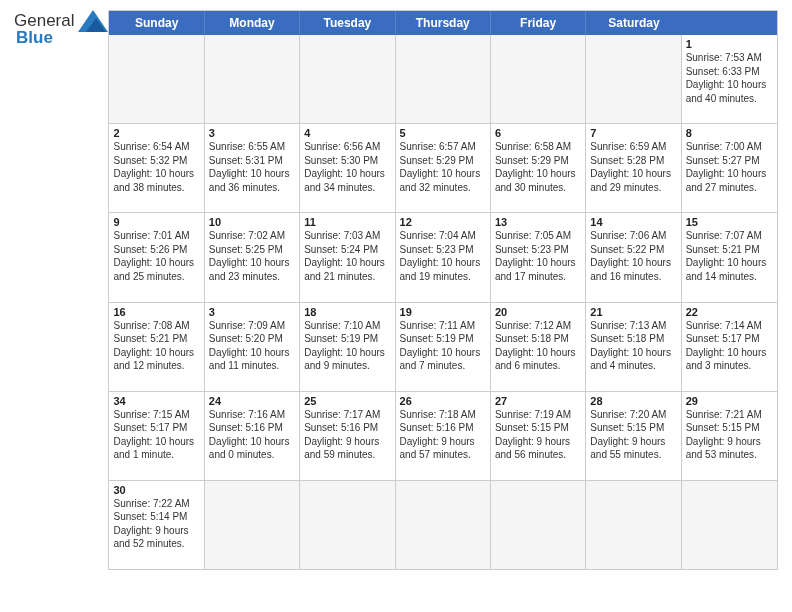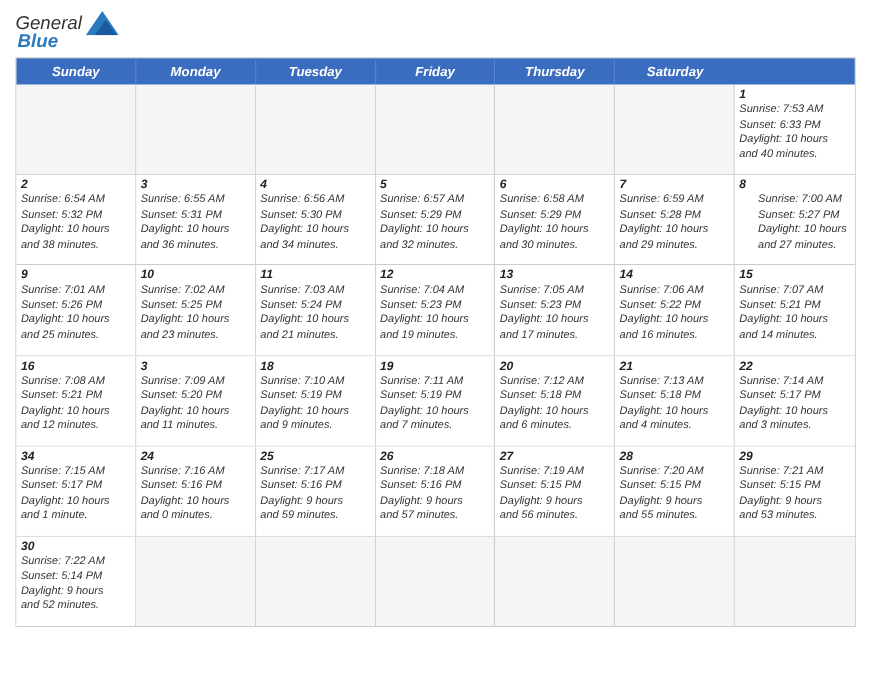--- a/index.html
+++ b/index.html
@@ -8,22 +8,21 @@
       height: 612px;
       font-family: Arial, Helvetica, sans-serif;
       background: #fff;
       overflow: hidden;
     }
     .page {
       width: 792px;
       height: 580px;
       padding: 10px 14px 10px 14px;
       display: flex;
-      flex-direction: column;
-      font-style: italic;
+      flex-direction: row;
     }
     .header {
       display: flex;
       justify-content: space-between;
       align-items: flex-start;
       margin-bottom: 4px;
     }
     .logo {
       display: flex;
       flex-direction: column;
@@ -121,22 +120,22 @@
       </div>
       <span style="font-size:17px;font-weight:bold;color:#2a7abf;margin-top:-4px;margin-left:2px;">Blue</span>
     </div>
   </div>
 
   <div class="calendar">
     <div class="cal-header">
       <div class="cal-header-cell">Sunday</div>
       <div class="cal-header-cell">Monday</div>
       <div class="cal-header-cell">Tuesday</div>
+      <div class="cal-header-cell">Thursday</div>
       <div class="cal-header-cell">Friday</div>
-      <div class="cal-header-cell">Thursday</div>
       <div class="cal-header-cell">Saturday</div>
     </div>
     <div class="cal-body" id="cal-body">
     <div class="cal-row">
           <div class="cal-cell empty"></div>
           <div class="cal-cell empty"></div>
           <div class="cal-cell empty"></div>
           <div class="cal-cell empty"></div>
           <div class="cal-cell empty"></div>
           <div class="cal-cell empty"></div>
@@ -186,21 +185,21 @@
           </div>
           <div class="cal-cell">
             <span class="day-num">7</span>
             <div class="cell-text" style="white-space: pre-line;">Sunrise: 6:59 AM
 Sunset: 5:28 PM
 Daylight: 10 hours
 and 29 minutes.</div>
           </div>
           <div class="cal-cell">
             <span class="day-num">8</span>
-            <div class="cell-text" style="white-space: pre-line; margin-left: 17px;">Sunrise: 7:00 AM
+            <div class="cell-text" style="white-space: pre-line;">Sunrise: 7:00 AM
 Sunset: 5:27 PM
 Daylight: 10 hours
 and 27 minutes.</div>
           </div>
         </div>
         <div class="cal-row">
           <div class="cal-cell">
             <span class="day-num">9</span>
             <div class="cell-text" style="white-space: pre-line;">Sunrise: 7:01 AM
 Sunset: 5:26 PM

